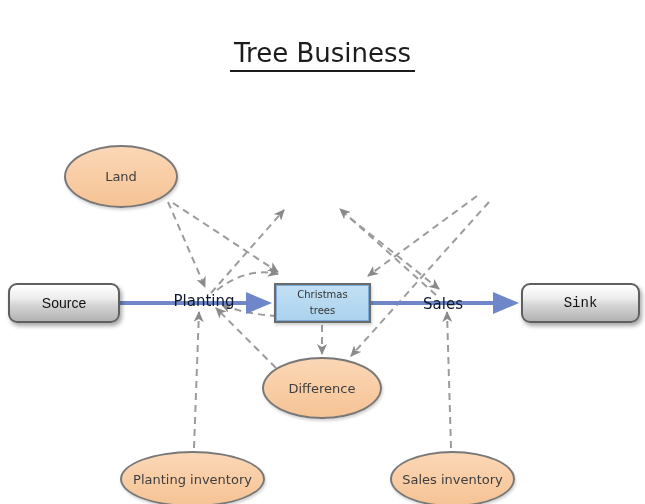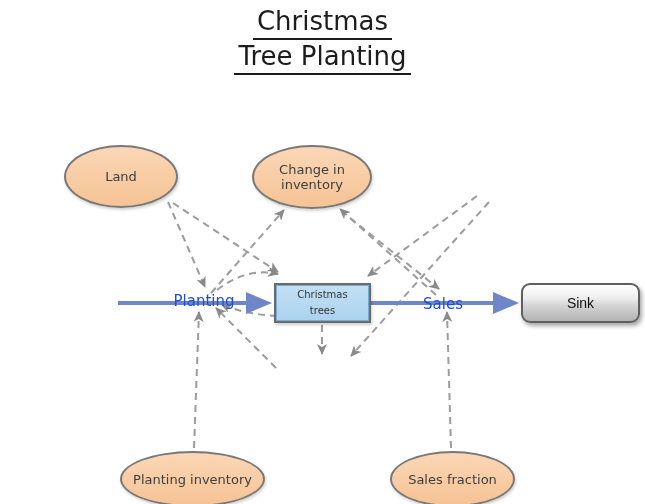--- a/index.html
+++ b/index.html
@@ -29,21 +29,21 @@
     box-shadow:2px 3px 4px rgba(0,0,0,0.35);box-sizing:border-box;
   }
   .stock{
     position:absolute;border:2px solid #6b6b6b;
     background:linear-gradient(180deg,#c3e0f4 0%,#abd2ee 100%);
     box-shadow:inset 0 0 0 1px #79abd6, 1px 2px 3px rgba(0,0,0,0.2);
     display:flex;align-items:center;justify-content:center;text-align:center;
     font-size:10px;color:#333333;box-sizing:border-box;line-height:16px;
   }
   .flow-label{
-    position:absolute;font-size:15px;color:#1d4ed8;text-align:center;
+    position:absolute;font-size:15px;color:#0f172a;text-align:center;
     line-height:16px;
   }
 </style>
 </head>
 <body>
 
 <div id="canvas">
 
   <svg id="connector-layer" width="645" height="504" viewBox="0 0 645 504" xmlns="http://www.w3.org/2000/svg">
     <defs>
@@ -70,43 +70,46 @@
 
     <g stroke="#6f87c8" stroke-width="4" fill="#6f87c8">
       <line x1="118" y1="303" x2="248" y2="303"></line>
       <polygon points="246,292 272,303 246,314" stroke="none"></polygon>
       <line x1="371" y1="303" x2="495" y2="303"></line>
       <polygon points="493,292 519,303 493,314" stroke="none"></polygon>
     </g>
   </svg>
 
   <div class="title-wrap">
-    <span class="title-line">Christmas</span><br>
-    <span class="title-line title-line2">Tree Planting</span>
+    <br>
+    <span class="title-line title-line2">Tree Business</span>
   </div>
 
   <div class="ellipse" style="left:64px;top:145px;width:114px;height:63px;text-align:center;">
     <span>Land</span>
   </div>
 
-  <div class="ellipse" style="left:252px;top:145px;width:120px;height:64px;padding:0 14px;">
-    <span>Change in inventory</span>
+
+  <div class="ellipse" style="left:262px;top:357px;width:120px;height:62px;">
+    <span>Difference</span>
   </div>
-
 
   <div class="ellipse" style="left:120px;top:451px;width:145px;height:56px;">
     <span>Planting inventory</span>
   </div>
 
   <div class="ellipse" style="left:390px;top:451px;width:125px;height:56px;">
-    <span>Sales fraction</span>
+    <span>Sales inventory</span>
   </div>
 
+  <div class="terminal" style="left:8px;top:283px;width:112px;height:40px;">
+    <span>Source</span>
+  </div>
 
-  <div class="terminal" style="left:521px;top:283px;width:119px;height:40px;">
+  <div class="terminal" style="left:521px;top:283px;width:119px;height:40px;font-family:Liberation Mono, monospace;">
     <span>Sink</span>
   </div>
 
   <div class="stock" style="left:274px;top:283px;width:97px;height:40px;padding:0 8px;">
     <span>Christmas trees</span>
   </div>
 
   <div class="flow-label" style="left:169px;top:293px;width:70px;">Planting</div>
 
   <div class="flow-label" style="left:413px;top:288px;width:60px;margin-top:8px;">Sales</div>

